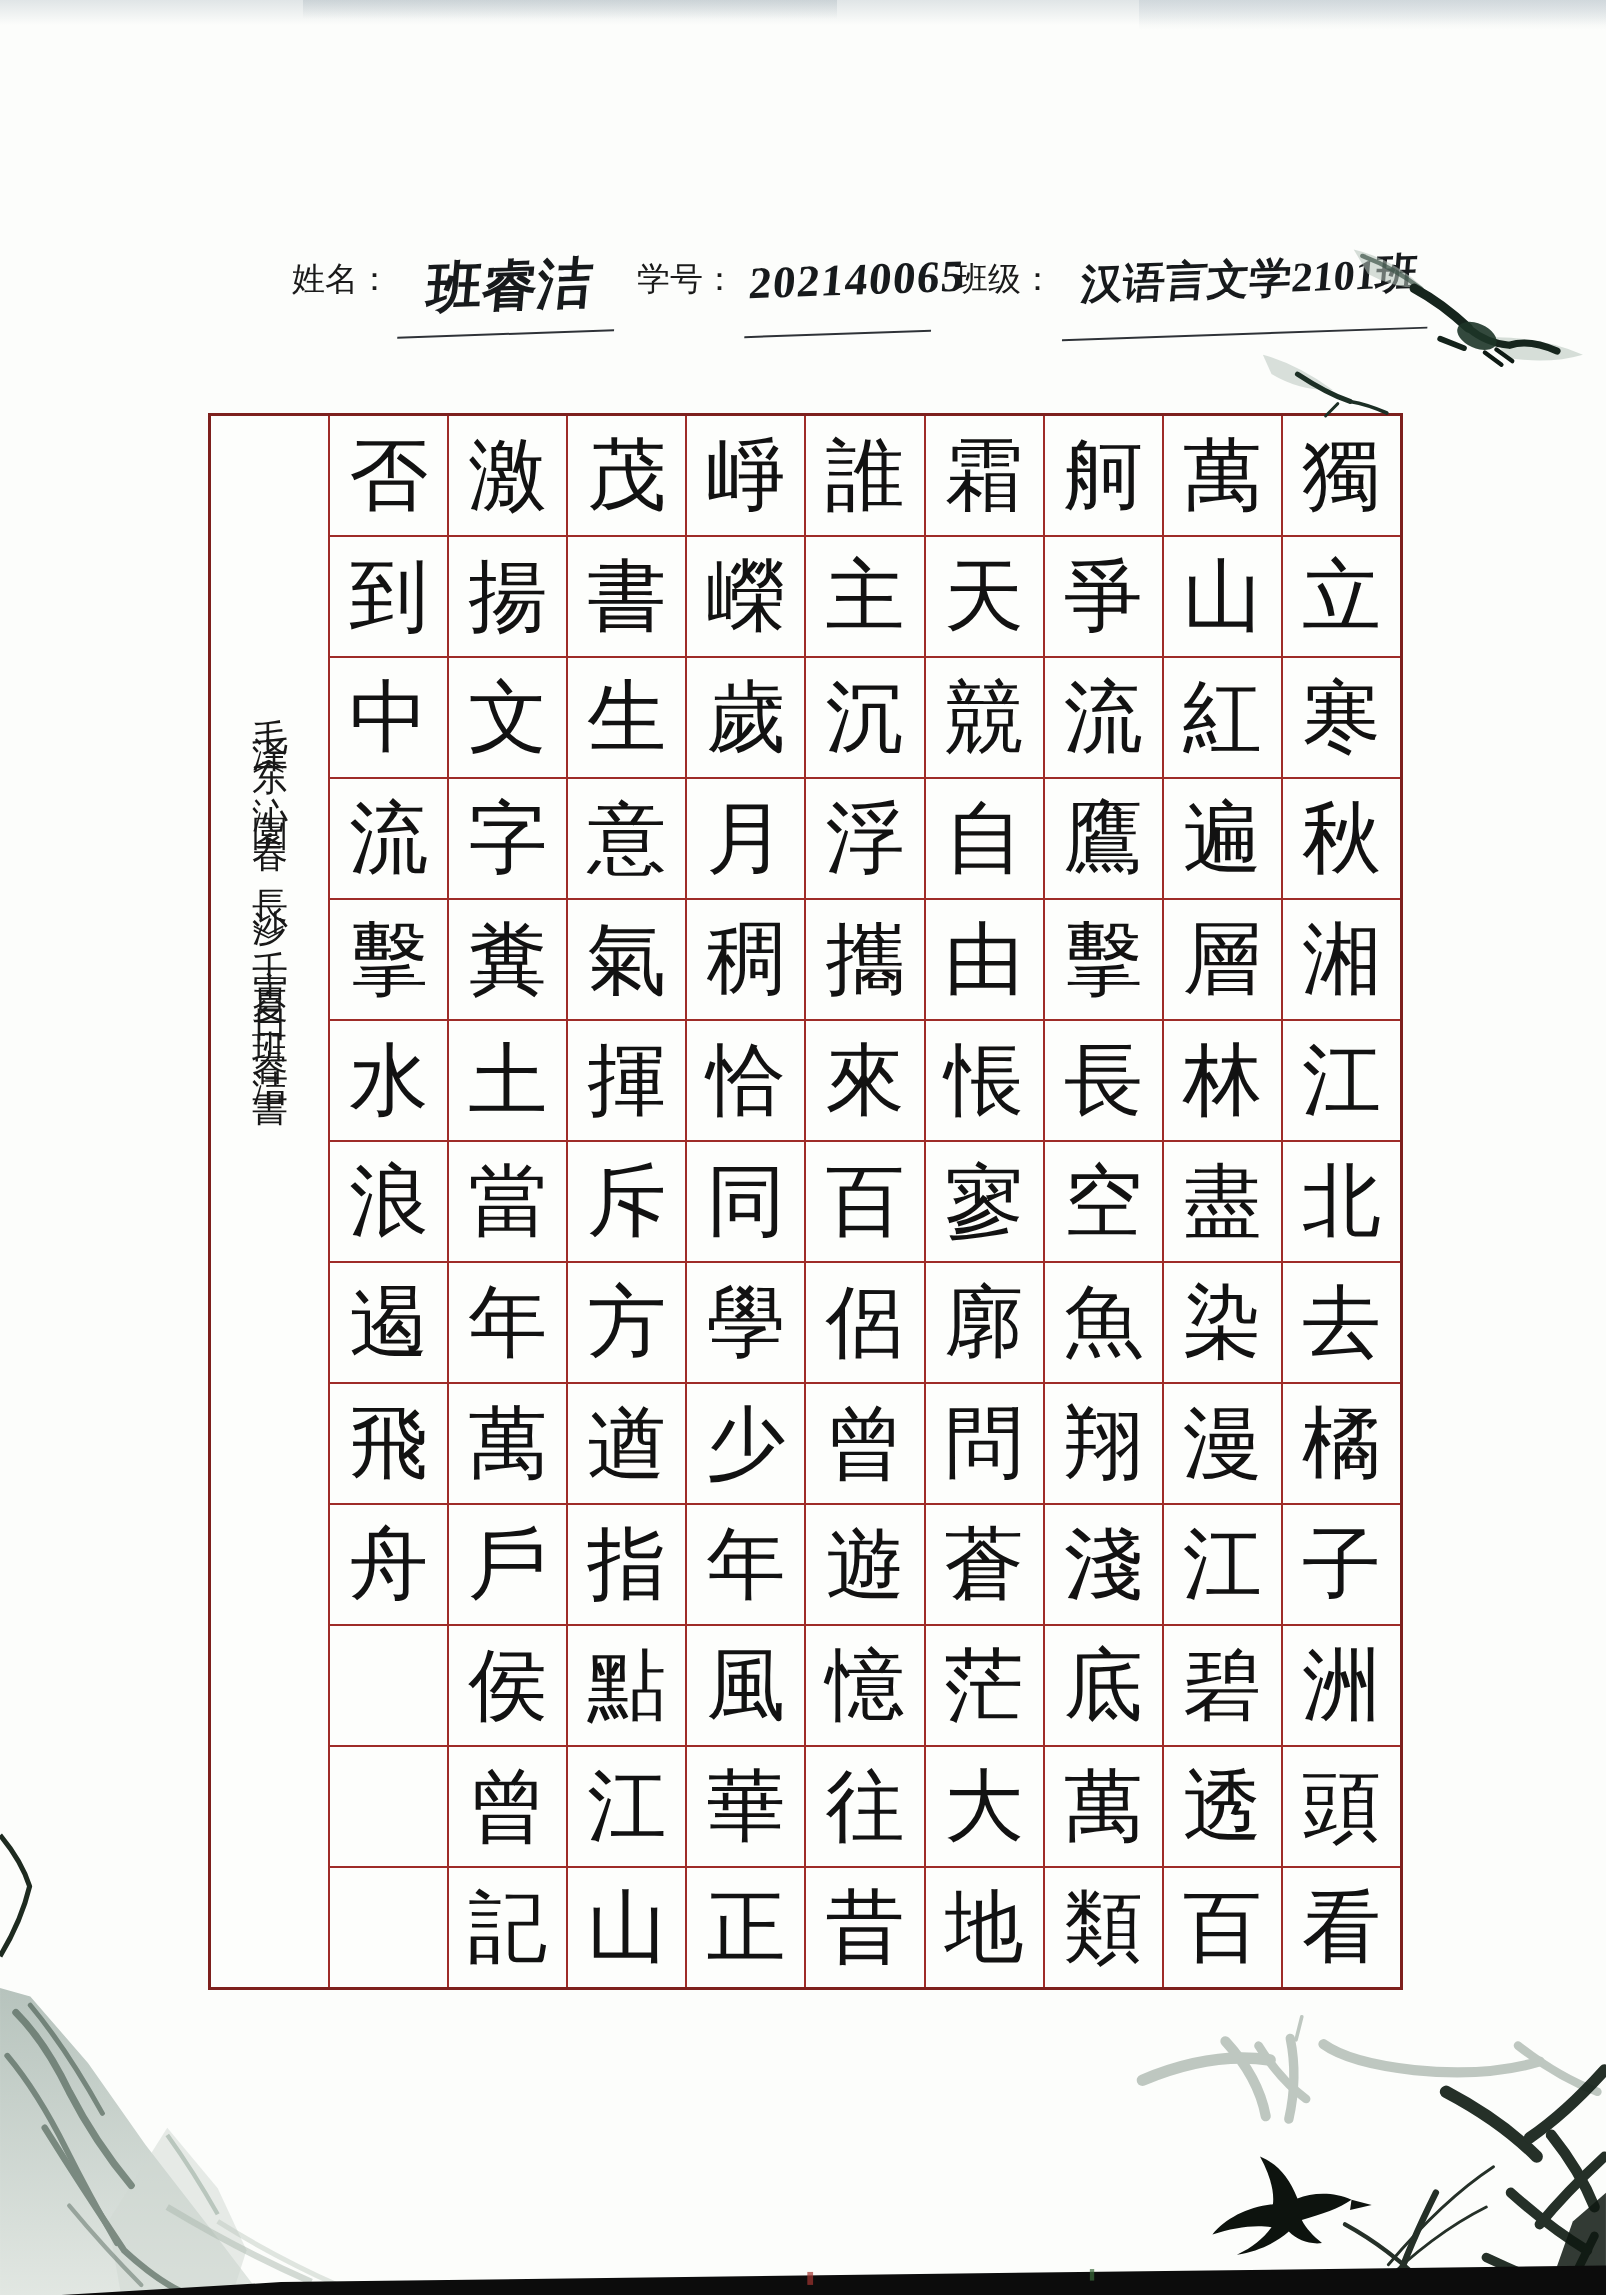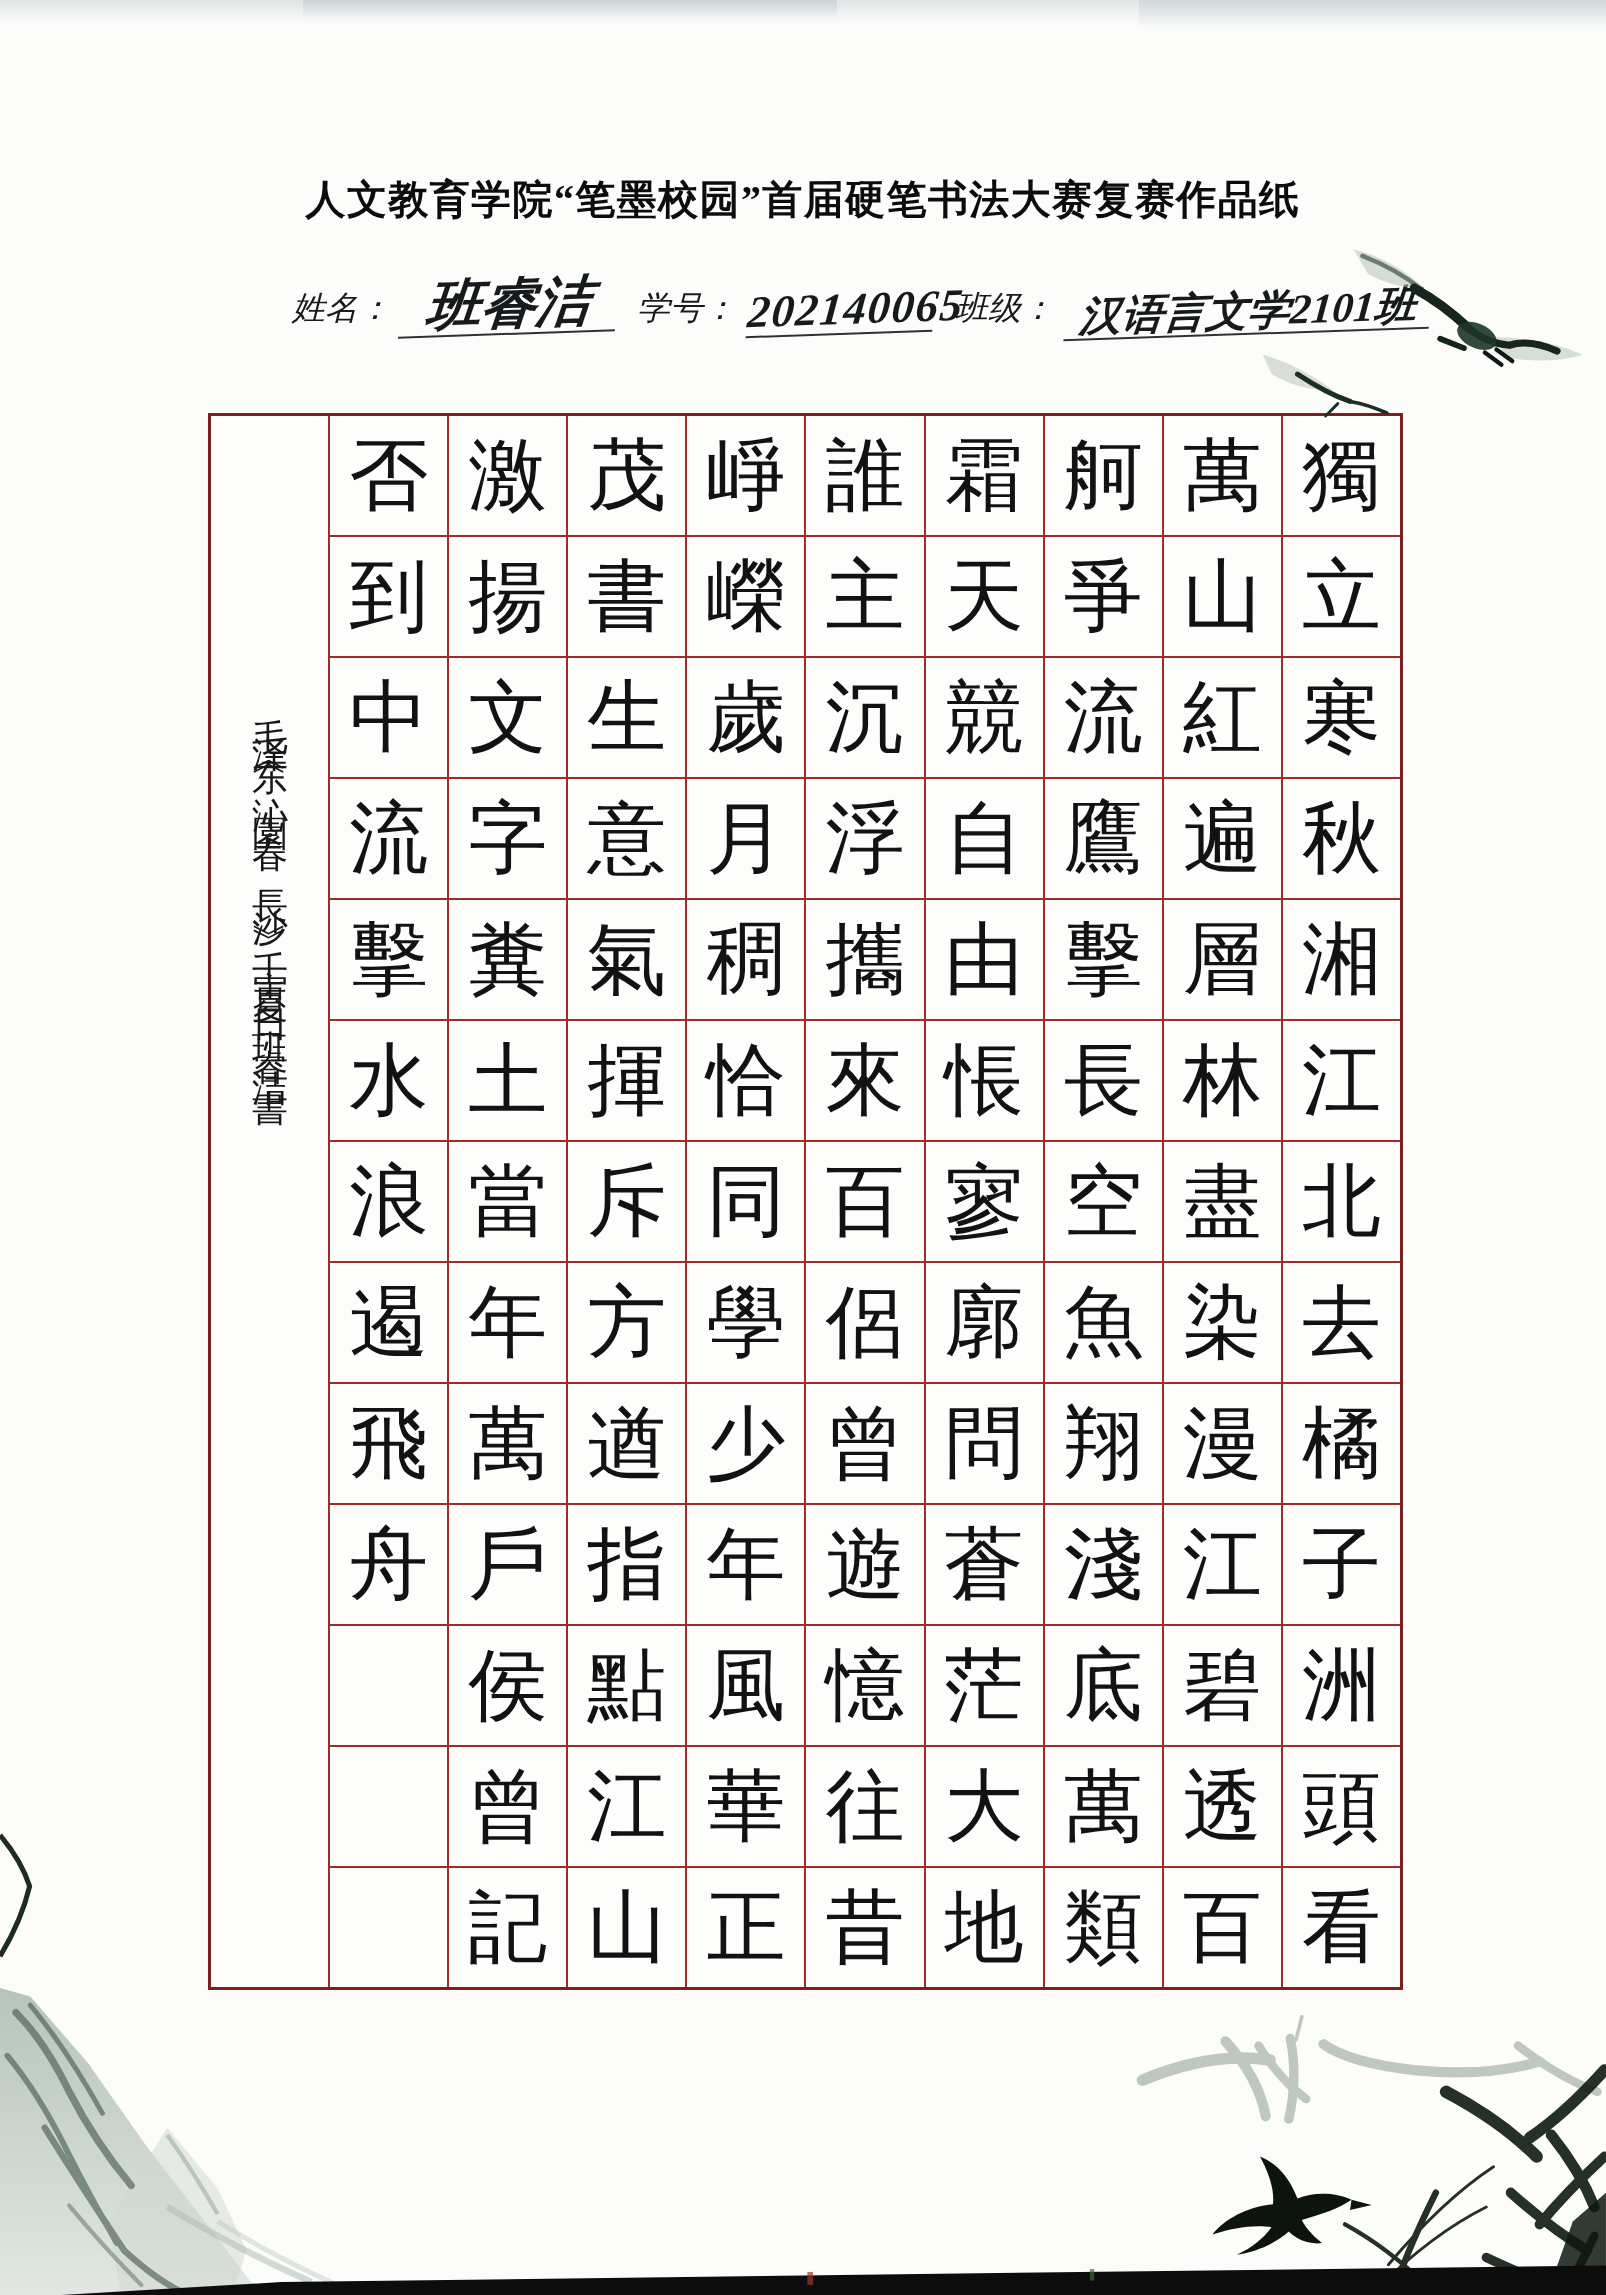--- a/index.html
+++ b/index.html
@@ -22,22 +22,22 @@
 
   .title{
     position:absolute;left:0;top:172px;width:100%;
     text-align:center;
     font-size:40px;font-weight:bold;letter-spacing:1.4px;
     color:#0c0c0c;
   }
 
   .fields{
     position:absolute;left:292px;top:257px;width:1110px;height:78px;
-    display:flex;align-items:flex-end;
-    font-size:33px;color:#1a1a1a;font-style:italic;
+    display:flex;
+    font-size:33px;color:#1a1a1a;
   }
   .fields .label{white-space:nowrap;padding-bottom:4.3px;font-weight:500;}
   .fields .hand{
     font-weight:600;color:#171a1c;text-align:center;
     border-bottom:2.9px solid #2e3237;
     transform:skewX(-7deg) rotate(-2deg);
     line-height:1.05;
   }
   .hand.name{min-width:216px;font-size:55px;margin:0 20px 0 10px;}
   .hand.sid{min-width:186px;font-size:45px;margin:0 21.6px 0 11.5px;letter-spacing:1.4px;}
@@ -69,21 +69,20 @@
 </style>
 </head>
 <body>
 
 <div class="paper">
 
   <div class="scan-noise"></div>
   <div class="scan-noise2"></div>
   <div class="scan-noise3"></div>
 
-  <div class="title">人文教育学院“笔墨校园”首届硬笔书法大赛复赛作品纸</div>
 
   <div class="fields">
     <span class="label">姓名：</span>
     <span class="hand name">班睿洁</span>
     <span class="label">学号：</span>
     <span class="hand sid">202140065</span>
     <span class="label">班级：</span>
     <span class="hand clazz">汉语言文学2101班</span>
   </div>
 

